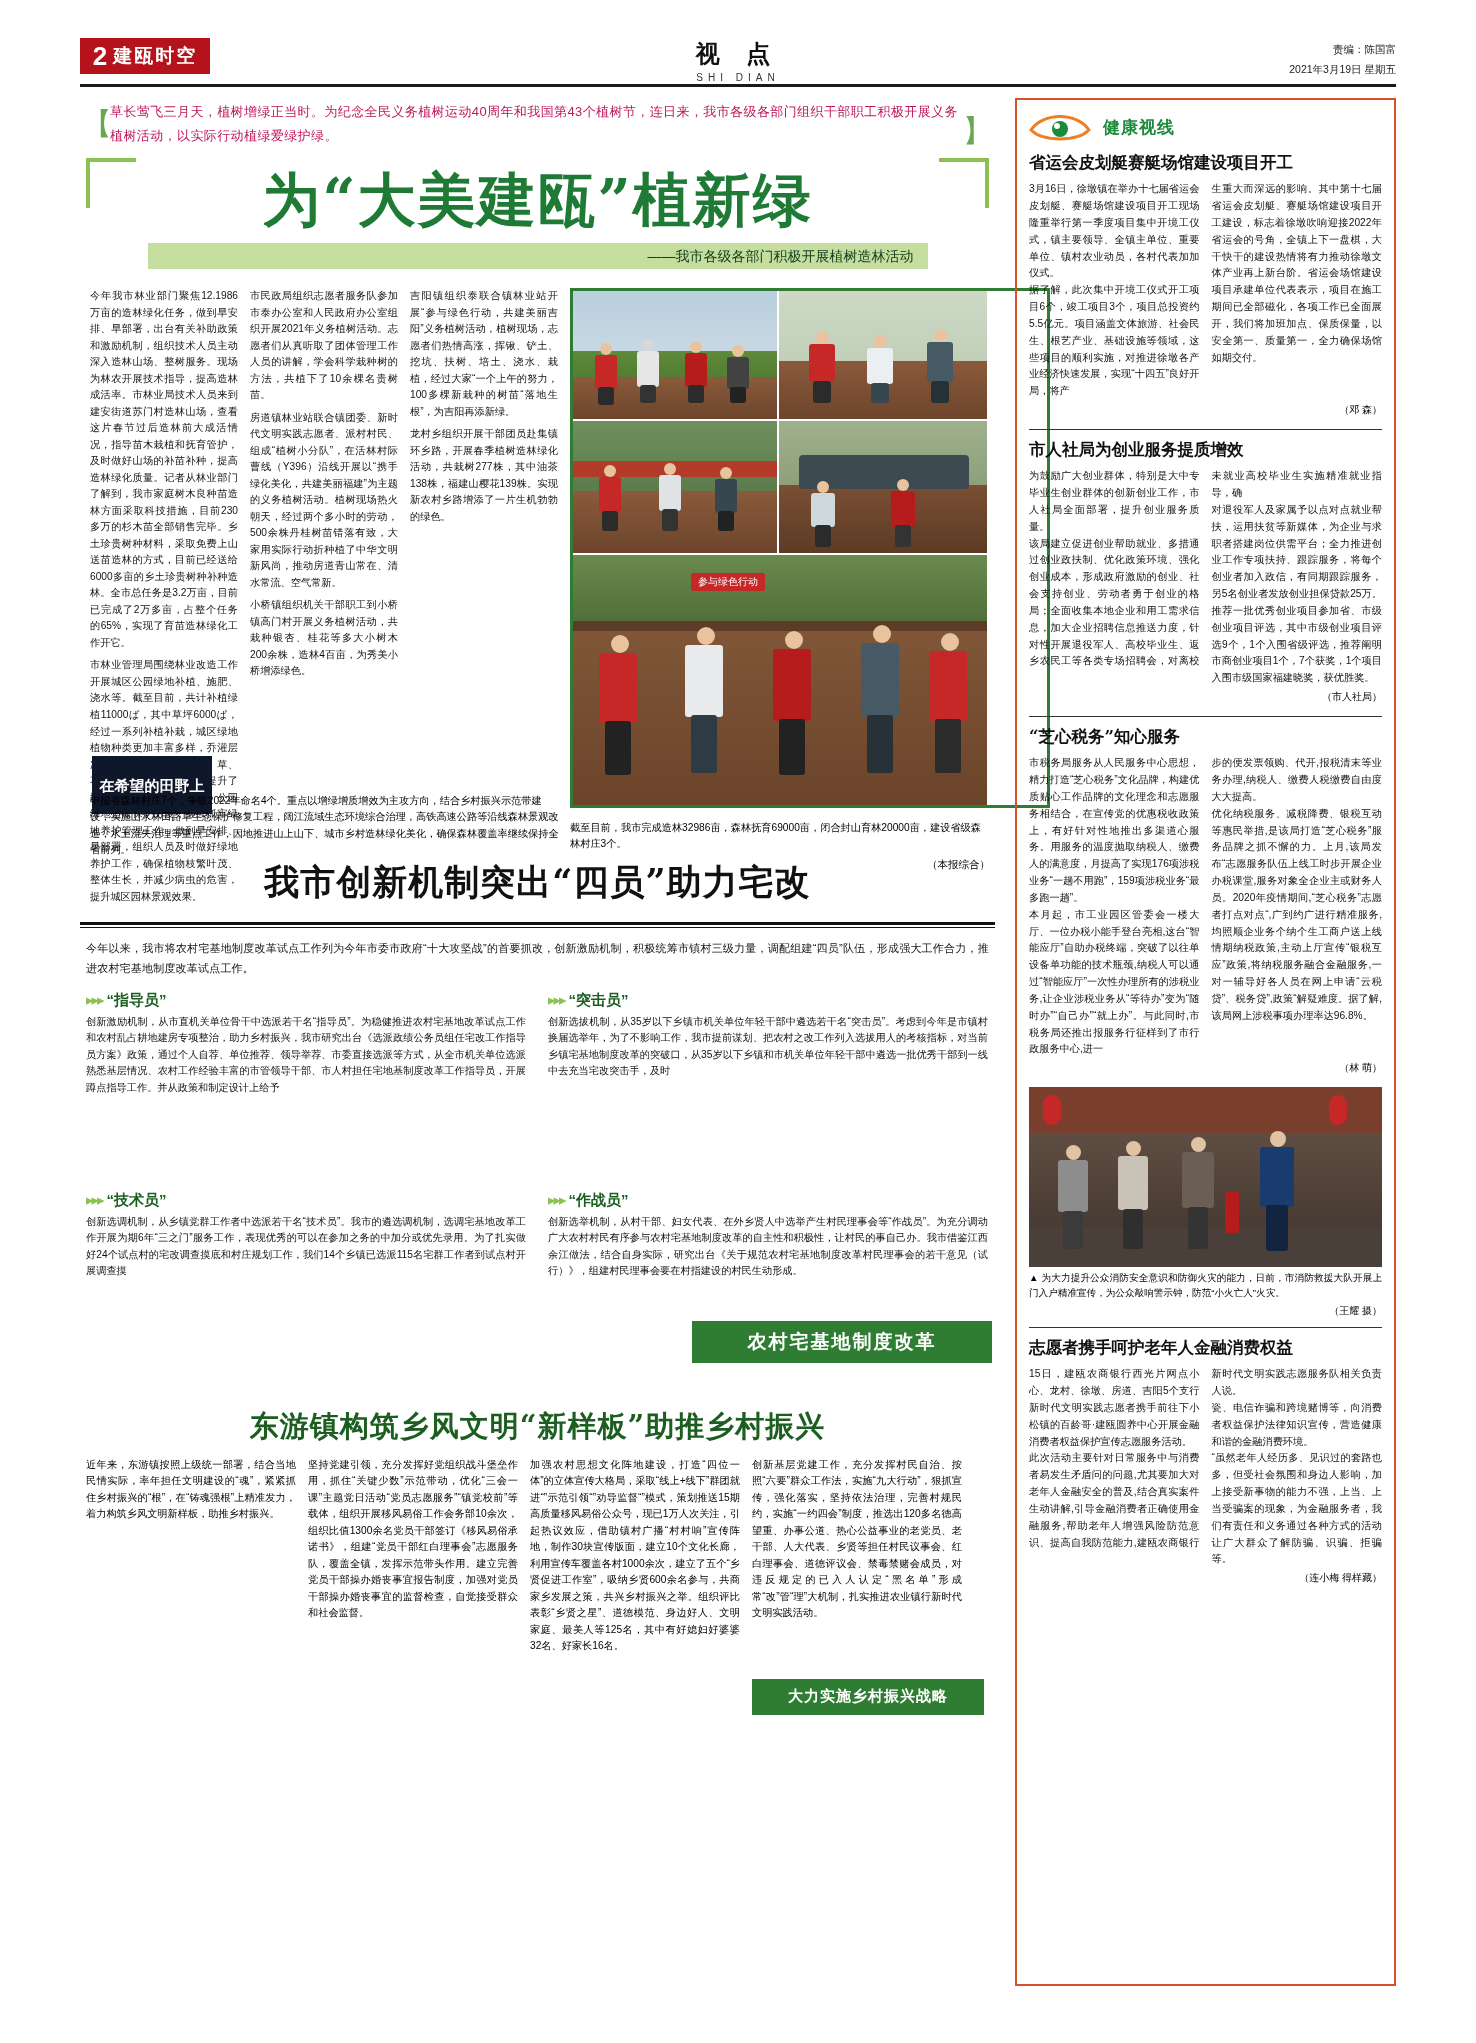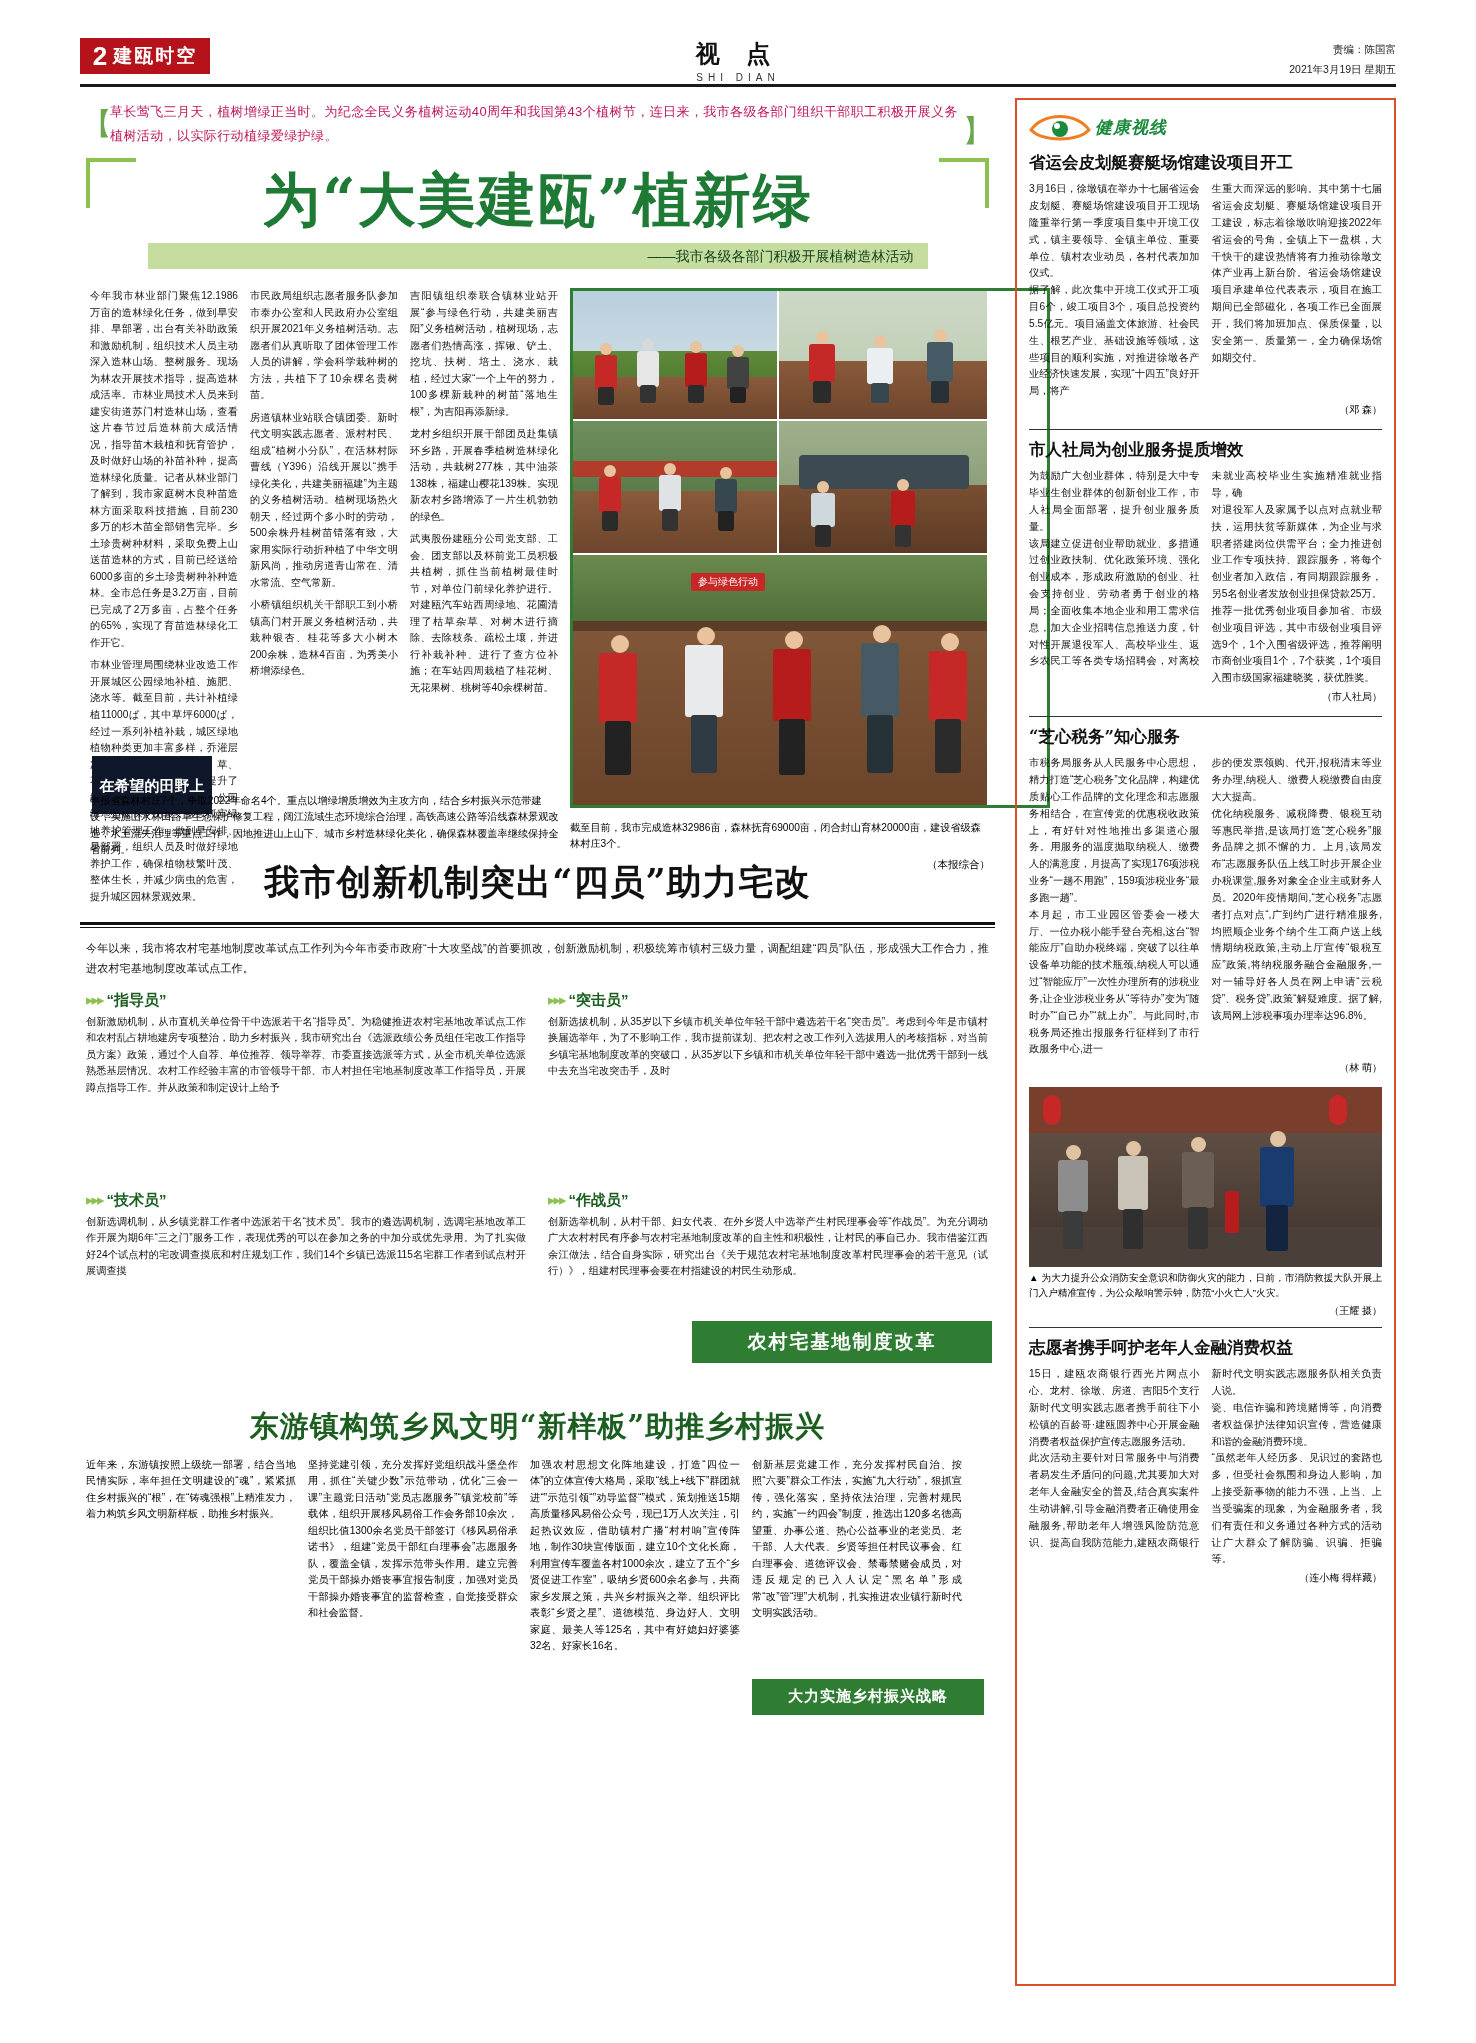--- a/index.html
+++ b/index.html
@@ -80,21 +80,21 @@
   .a3{position:relative;margin-top:16px;}
   .a3 h2{margin:0;text-align:center;font-size:29px;font-weight:bold;color:#1b5e20;letter-spacing:1px;
      font-family:"DejaVu Serif","Liberation Serif",serif;}
   .a3 .cols{position:relative;margin-top:10px;height:280px;}
   .a3 .cc{position:absolute;top:0;width:210px;font-size:10.2px;line-height:1.62;text-align:justify;}
   .a3 .x1{left:6px;} .a3 .x2{left:228px;} .a3 .x3{left:450px;} .a3 .x4{left:672px;}
   .banner-green2{position:absolute;left:672px;top:222px;width:232px;height:36px;background:#2e7d32;color:#fff;
      font-size:15px;font-weight:bold;display:flex;align-items:center;justify-content:center;letter-spacing:1px;}
 
   
-  .rc-logo{display:flex;align-items:center;gap:4px;margin-bottom:8px;font-style:italic;}
+  .rc-logo{display:flex;align-items:center;gap:12px;margin-bottom:8px;}
   .eye{width:62px;height:34px;position:relative;}
   .rc-logo .name{font-size:17px;font-weight:bold;color:#1b8a3a;letter-spacing:1px;}
   .rc-item{margin-bottom:12px;}
   .rc-h{font-size:16.5px;font-weight:bold;color:#111;line-height:1.35;margin:6px 0 7px 0;
      font-family:"DejaVu Serif","Liberation Serif",serif;}
   .rc-2col{column-count:2;column-gap:12px;font-size:10.2px;line-height:1.65;text-align:justify;color:#111;}
   .rc-by{text-align:right;font-size:10px;margin-top:3px;}
   .rc-sep{height:1px;background:#333;margin:9px 0;}
   .rc-photo{width:100%;height:180px;position:relative;overflow:hidden;margin-top:6px;}
   .rc-cap{font-size:9.6px;line-height:1.55;margin-top:4px;text-align:justify;}
@@ -147,21 +147,20 @@
           <p style="margin:0">市林业管理局围绕林业改造工作开展城区公园绿地补植、施肥、浇水等。截至目前，共计补植绿植11000ぱ，其中草坪6000ぱ，经过一系列补植补栽，城区绿地植物种类更加丰富多样，乔灌层次更加错落有致、乔、灌、草、花卉配置更加合理，有效提升了城区绿化品位和景观效果。公园绿地适应保护力度，继续抓牢绿地养护管理工作，做到早安排、早部署，组织人员及时做好绿地养护工作，确保植物枝繁叶茂、整体生长，并减少病虫的危害，提升城区园林景观效果。</p>
         </div>
         <div class="txtcol c2">
           <p style="margin:0 0 6px 0">市民政局组织志愿者服务队参加市泰办公室和人民政府办公室组织开展2021年义务植树活动。志愿者们从真听取了团体管理工作人员的讲解，学会科学栽种树的方法，共植下了10余棵名贵树苗。</p>
           <p style="margin:0 0 6px 0">房道镇林业站联合镇团委、新时代文明实践志愿者、派村村民、组成“植树小分队”，在活林村际曹线（Y396）沿线开展以“携手绿化美化，共建美丽福建”为主题的义务植树活动。植树现场热火朝天，经过两个多小时的劳动，500余株丹桂树苗错落有致，大家用实际行动折种植了中华文明新风尚，推动房道青山常在、清水常流、空气常新。</p>
           <p style="margin:0">小桥镇组织机关干部职工到小桥镇高门村开展义务植树活动，共栽种银杏、桂花等多大小树木200余株，造林4百亩，为秀美小桥增添绿色。</p>
         </div>
         <div class="txtcol c3">
           <p style="margin:0 0 6px 0">吉阳镇组织泰联合镇林业站开展“参与绿色行动，共建美丽吉阳”义务植树活动，植树现场，志愿者们热情高涨，挥锹、铲土、挖坑、扶树、培土、浇水、栽植，经过大家“一个上午的努力，100多棵新栽种的树苗“落地生根”，为吉阳再添新绿。</p>
           <p style="margin:0 0 6px 0">龙村乡组织开展干部团员赴集镇环乡路，开展春季植树造林绿化活动，共栽树277株，其中油茶138株，福建山樱花139株。实现新农村乡路增添了一片生机勃勃的绿色。</p>
-          <p style="margin:0">武夷股份建瓯分公司党支部、工会、团支部以及杯前党工员积极共植树，抓住当前植树最佳时节，对单位门前绿化养护进行。对建瓯汽车站西周绿地、花圃清理了枯草杂草、对树木进行摘除、去除枝条、疏松土壤，并进行补栽补种、进行了查方位补施；在车站四周栽植了桂花树、无花果树、桃树等40余棵树苗。</p>
         </div>
 
         <div class="photo-block">
           <div class="pg" style="left:0;top:0;width:204px;height:128px;">
             <div class="sky" style="position:absolute;inset:0;"></div>
             <div class="grass" style="position:absolute;left:0;top:60px;right:0;bottom:0;"></div>
             <div class="soil" style="position:absolute;left:0;top:86px;right:0;bottom:0;"></div>
             <div class="person" style="left:20px;top:52px;width:26px;height:60px;">
               <div class="head" style="left:7px;top:0;width:12px;height:12px;"></div>
               <div class="body" style="left:2px;top:12px;width:22px;height:34px;background:#c62828;"></div>

